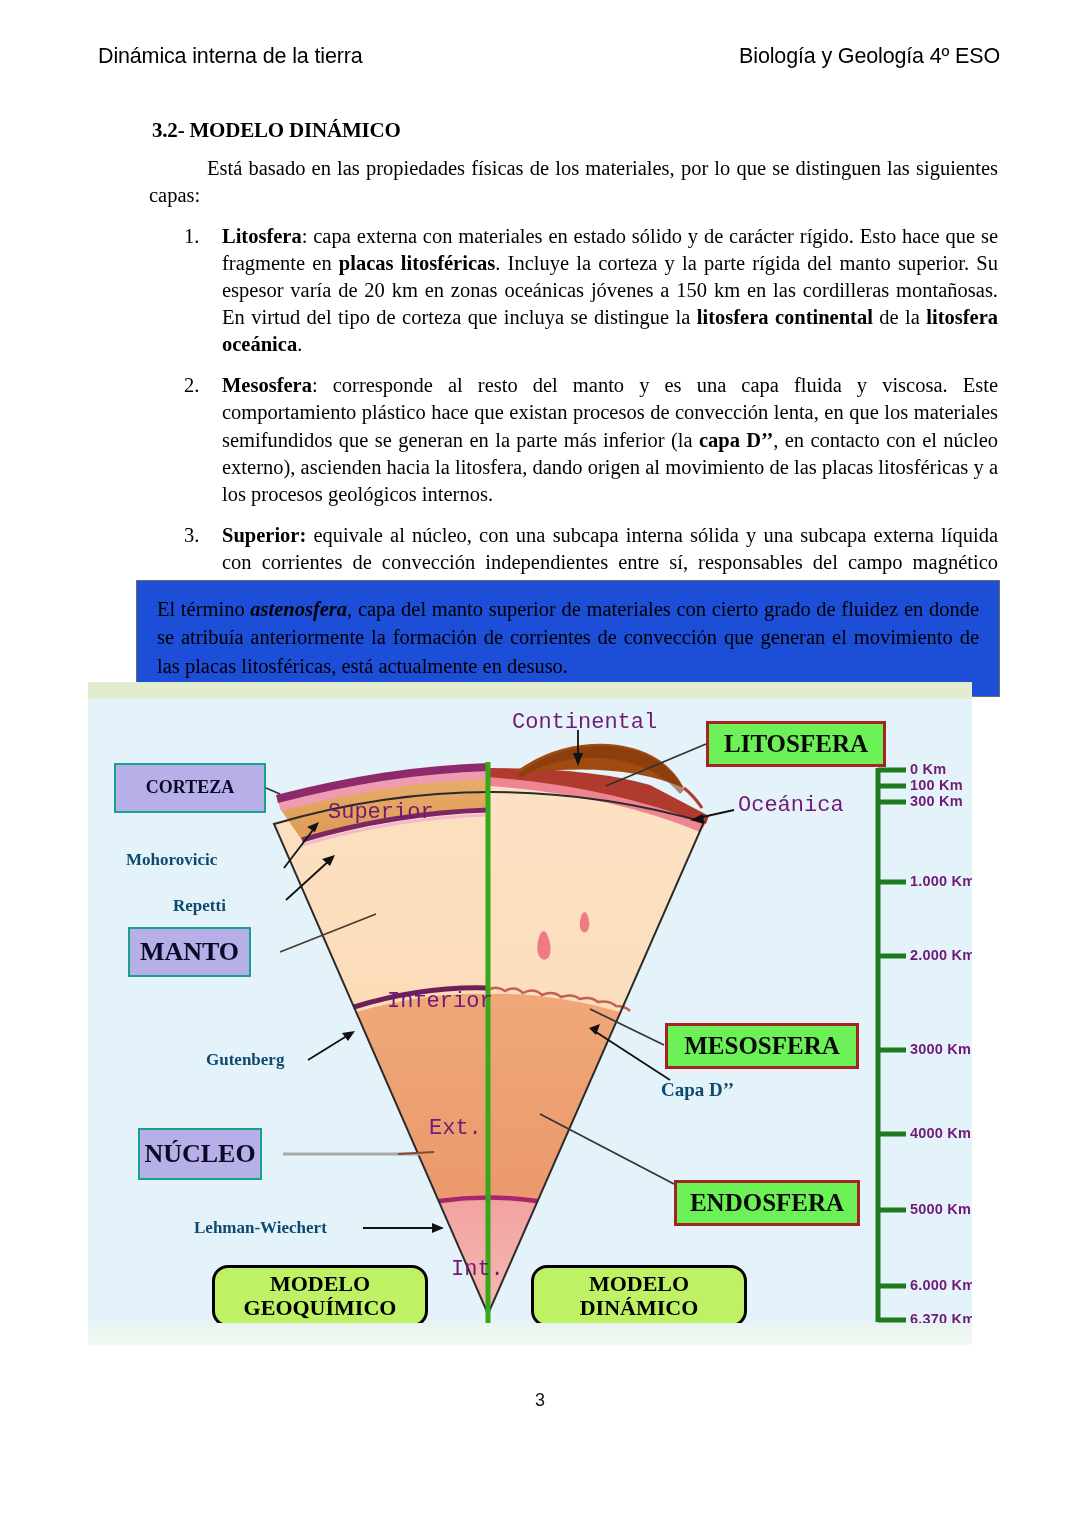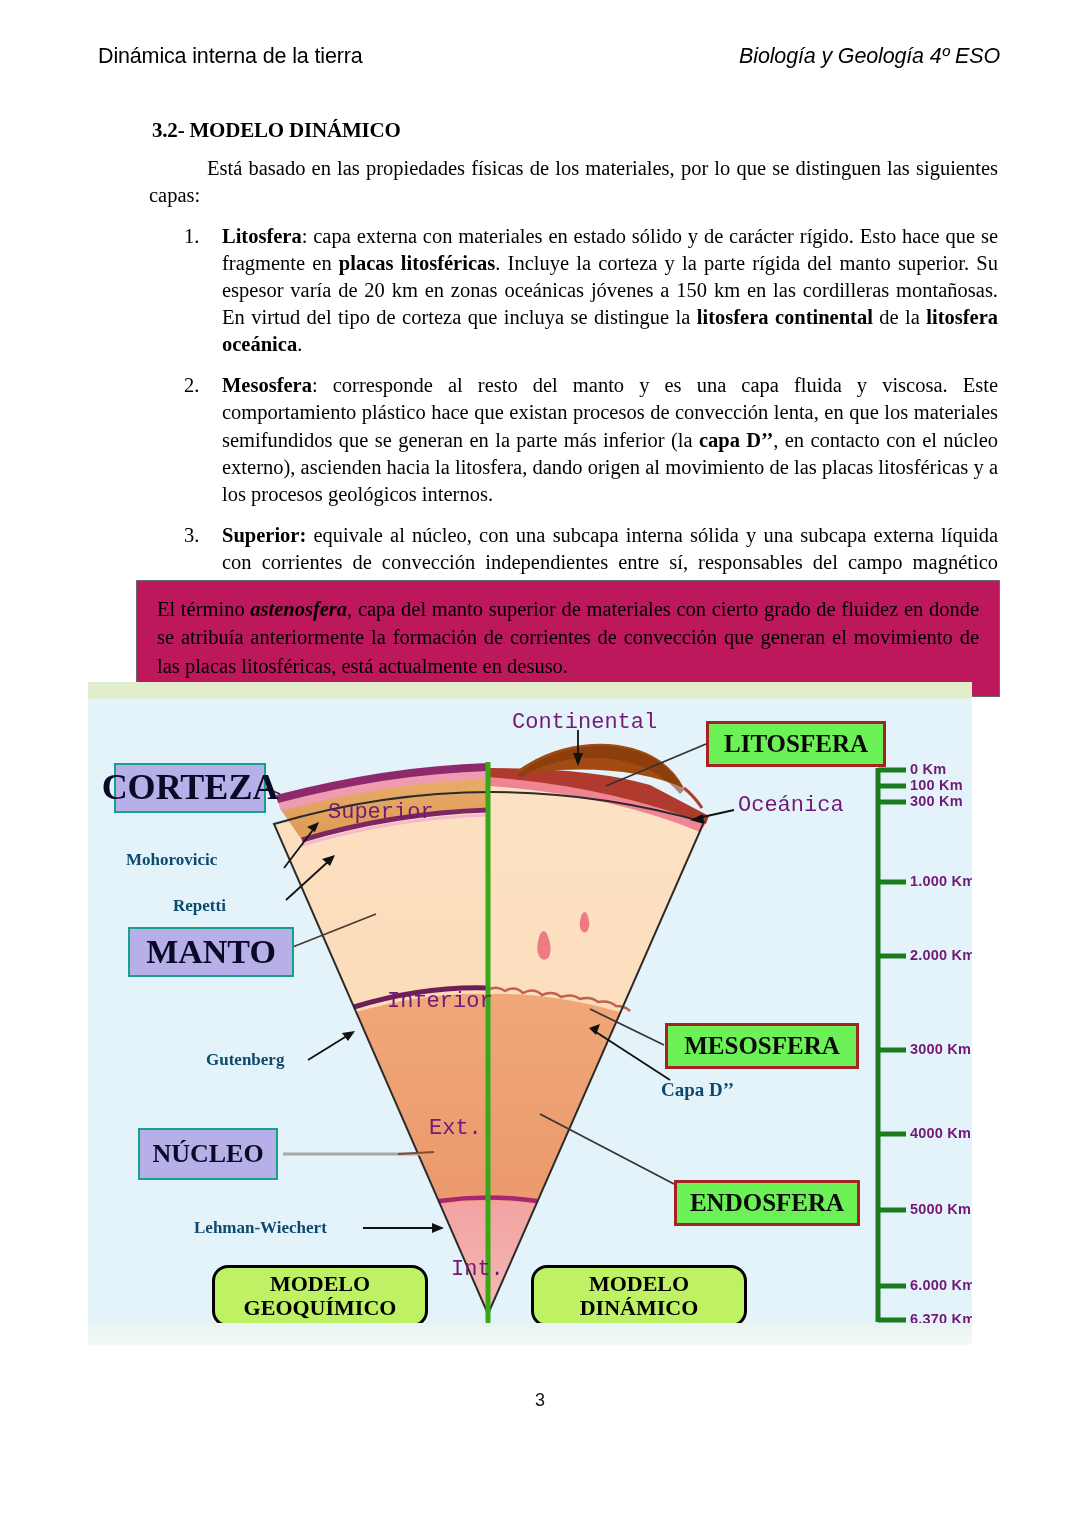--- a/index.html
+++ b/index.html
@@ -23,21 +23,21 @@
     left: 98px;
     width: 902px;
     display: flex;
     justify-content: space-between;
     align-items: baseline;
     font-family: "Liberation Sans", sans-serif;
     font-size: 21.5px;
     letter-spacing: -0.15px;
   }
   .page-header .hdr-left { white-space: nowrap; }
-  .page-header .hdr-right { white-space: nowrap; font-style: italic; }
+  .page-header .hdr-right { white-space: nowrap; }
 
   
   .doc-body {
     position: absolute;
     top: 118px;
     left: 152px;
     width: 846px;
   }
   .section-heading {
     font-weight: bold;
@@ -78,21 +78,21 @@
   .b { font-weight: bold; }
 
   
   .callout {
     position: absolute;
     top: 580px;
     left: 136px;
     width: 864px;
     box-sizing: border-box;
     border: 1.5px solid #6b6b6b;
-    background: #be185d;
+    background: #1d4ed8;
     padding: 14px 20px 16px 20px;
   }
   .callout p {
     margin: 0;
     font-size: 20.5px;
     line-height: 1.38;
     text-align: justify;
   }
   .it { font-style: italic; font-weight: bold; }
 
@@ -324,27 +324,27 @@
       <line x1="790" y1="200" x2="818" y2="200"></line>
       <line x1="790" y1="274" x2="818" y2="274"></line>
       <line x1="790" y1="368" x2="818" y2="368"></line>
       <line x1="790" y1="452" x2="818" y2="452"></line>
       <line x1="790" y1="528" x2="818" y2="528"></line>
       <line x1="790" y1="604" x2="818" y2="604"></line>
       <line x1="790" y1="638" x2="818" y2="638"></line>
     </g>
   </svg>
 
-  <div class="lbl lbl-purple" style="left:26px; top:81px; width:152px; height:50px; font-size:36px;">
+  <div class="lbl lbl-purple" style="left:26px; top:81px; width:152px; height:50px; font-size:18px;">
     <span>CORTEZA</span>
   </div>
-  <div class="lbl lbl-purple" style="left:40px; top:245px; width:166px; height:50px; font-size:34px;">
+  <div class="lbl lbl-purple" style="left:40px; top:245px; width:123px; height:50px; font-size:26px;">
     <span>MANTO</span>
   </div>
-  <div class="lbl lbl-purple" style="left:50px; top:446px; width:140px; height:52px; font-size:26px;">
+  <div class="lbl lbl-purple" style="left:50px; top:446px; width:124px; height:52px; font-size:26px;">
     <span>NÚCLEO</span>
   </div>
 
   <div class="lbl lbl-green" style="left:618px; top:39px; width:180px; height:46px; font-size:25px;">
     <span>LITOSFERA</span>
   </div>
   <div class="lbl lbl-green" style="left:577px; top:341px; width:194px; height:46px; font-size:25px;">
     <span>MESOSFERA</span>
   </div>
   <div class="lbl lbl-green" style="left:586px; top:498px; width:186px; height:46px; font-size:25px;">

